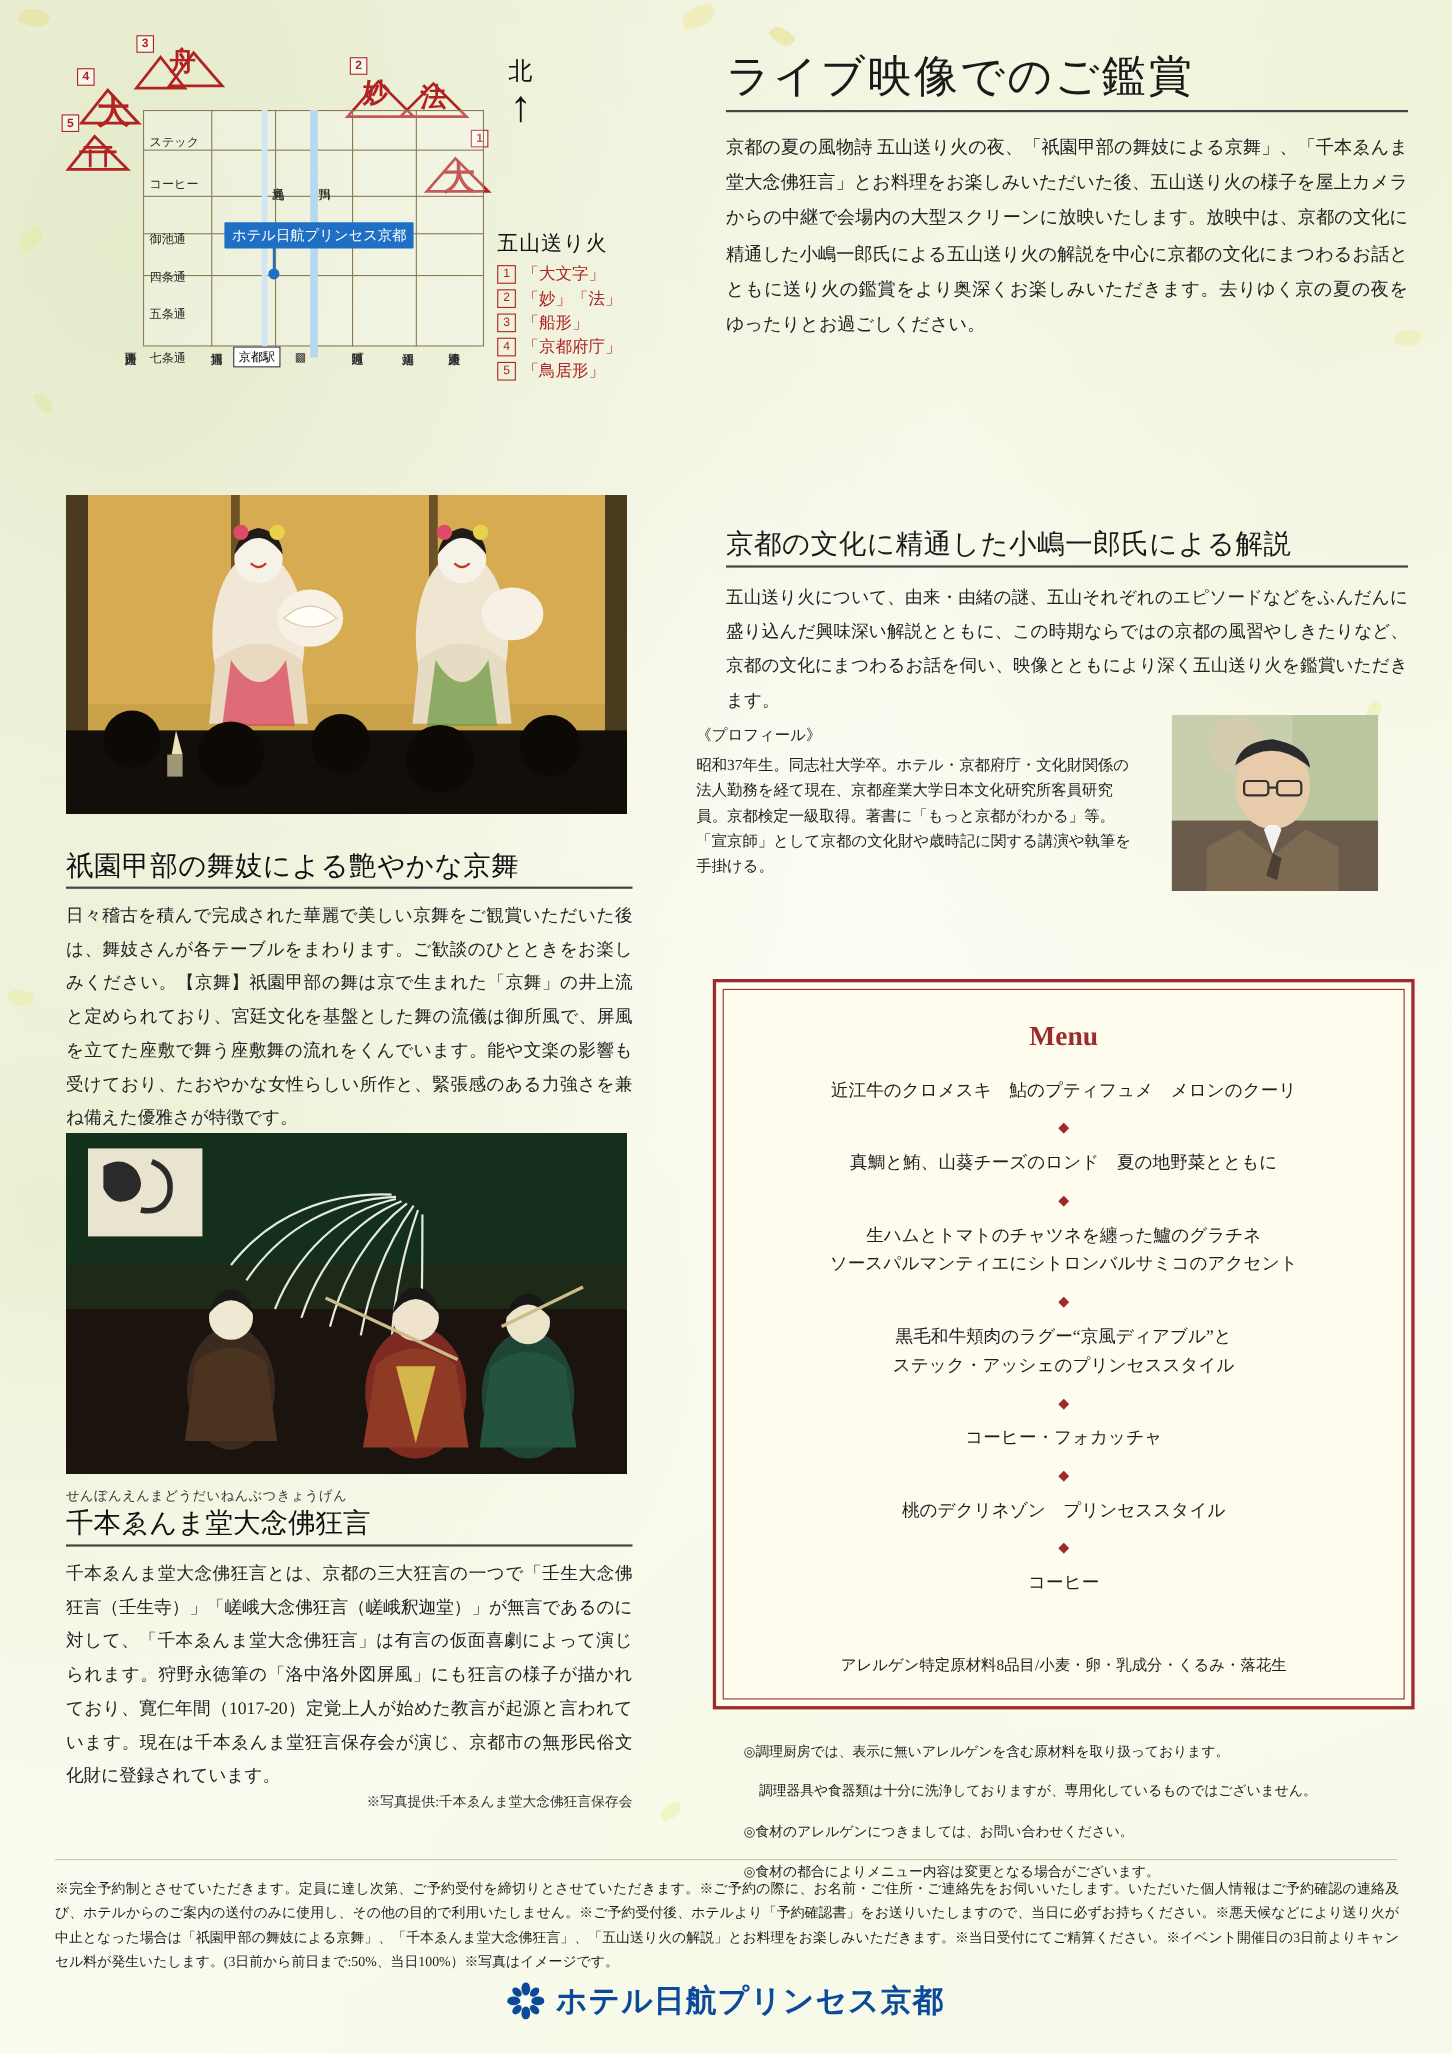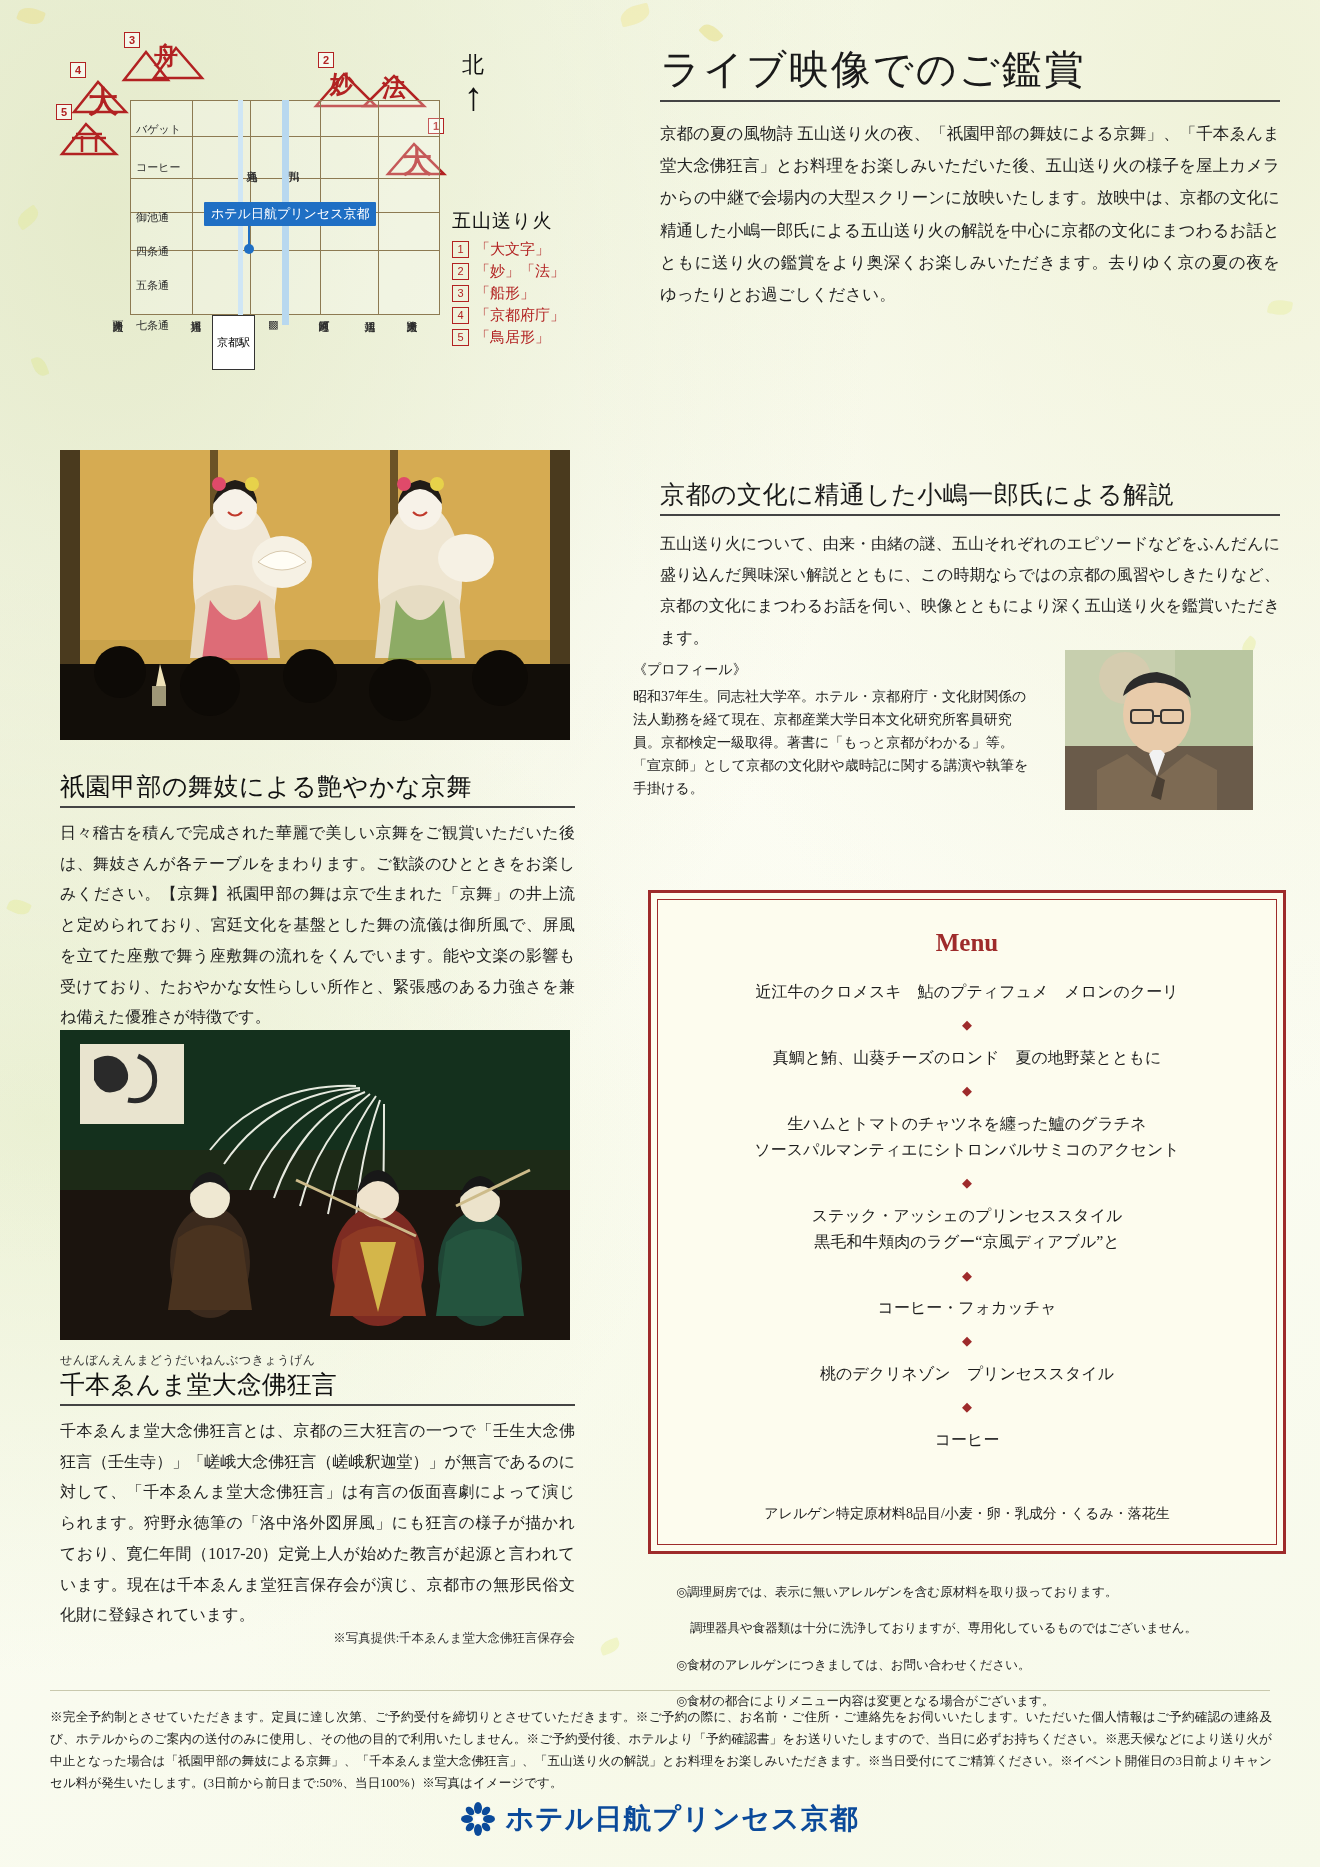--- a/index.html
+++ b/index.html
@@ -31,21 +31,21 @@
   .vline{position:absolute;top:0;bottom:0;width:1px;background:#8d7a52;}
   .hline{position:absolute;left:0;right:0;height:1px;background:#8d7a52;}
   .river{position:absolute;width:7px;background:#b8d8ef;top:0;bottom:-10px;}
   .river2{position:absolute;width:5px;background:#cfe6f5;top:0;bottom:-10px;}
   .streetlabel{position:absolute;font-size:11px;color:#2b2b2b;font-family:"Liberation Sans",sans-serif;white-space:nowrap;}
   .vstreet{writing-mode:vertical-rl;text-orientation:upright;letter-spacing:0px;}
   .hotel-tag{position:absolute;left:152px;top:180px;background:#1f6fc4;color:#fff;font-size:13px;
     padding:3px 7px;font-family:"Liberation Sans",sans-serif;white-space:nowrap;border-radius:1px;}
   .hotel-dot{position:absolute;left:192px;top:222px;width:10px;height:10px;border-radius:50%;background:#1f6fc4;}
   .hotel-line{position:absolute;left:196px;top:200px;width:2px;height:24px;background:#1f6fc4;}
-  .sta{position:absolute;left:160px;top:293px;border:1px solid #333;background:#fff;font-size:11px;padding:19px 4px;
+  .sta{position:absolute;left:160px;top:293px;border:1px solid #333;background:#fff;font-size:11px;padding:1px 4px;
     font-family:"Liberation Sans",sans-serif;}
   .sta-mark{position:absolute;left:216px;top:296px;font-size:11px;color:#333;}
 
   .fire{position:absolute;color:#b22222;font-weight:bold;}
   .fire .num{position:absolute;border:1px solid #b22222;color:#b22222;font-size:11px;
     width:14px;height:14px;line-height:14px;text-align:center;font-family:"Liberation Sans",sans-serif;background:rgba(255,255,255,.6);}
   .daimon{font-size:30px;font-family:"Liberation Serif",serif;}
   .mtn{position:absolute;}
   .legend{position:absolute;left:400px;top:186px;}
   .legend .ttl{font-size:19px;color:#111;letter-spacing:1px;margin-bottom:6px;}
@@ -177,21 +177,21 @@
       <div class="vline" style="left:190px;"></div>
       <div class="vline" style="left:248px;"></div>
       <div class="hline" style="top:36px;"></div>
       <div class="hline" style="top:78px;"></div>
       <div class="hline" style="top:112px;"></div>
       <div class="hline" style="top:150px;"></div>
       <div class="river" style="left:152px;"></div>
       <div class="river2" style="left:108px;"></div>
     </div>
 
-    <div class="streetlabel" style="left:84px;top:100px;">バゲット</div>
+    <div class="streetlabel" style="left:84px;top:100px;">ステック</div>
     <div class="streetlabel" style="left:84px;top:138px;">コーヒー</div>
     <div class="streetlabel" style="left:84px;top:188px;">御池通</div>
     <div class="streetlabel" style="left:84px;top:222px;">四条通</div>
     <div class="streetlabel" style="left:84px;top:256px;">五条通</div>
     <div class="streetlabel" style="left:84px;top:296px;">七条通</div>
 
     <div class="streetlabel vstreet" style="left:58px;top:290px;">西大路通</div>
     <div class="streetlabel vstreet" style="left:136px;top:290px;">堀川通</div>
     <div class="streetlabel vstreet" style="left:192px;top:140px;">烏丸通</div>
     <div class="streetlabel vstreet" style="left:264px;top:290px;">河原町通</div>
@@ -367,22 +367,22 @@
     <div class="menu-inner"></div>
     <div class="menu-title">Menu</div>
     <div class="menu-items">
       <p class="menu-line">近江牛のクロメスキ　鮎のプティフュメ　メロンのクーリ</p>
       <div class="diamond">◆</div>
       <p class="menu-line">真鯛と鮪、山葵チーズのロンド　夏の地野菜とともに</p>
       <div class="diamond">◆</div>
       <p class="menu-line">生ハムとトマトのチャツネを纏った鱸のグラチネ</p>
       <p class="menu-line">ソースパルマンティエにシトロンバルサミコのアクセント</p>
       <div class="diamond">◆</div>
+      <p class="menu-line">黒毛和牛頬肉のラグー“京風ディアブル”と</p>
       <p class="menu-line">ステック・アッシェのプリンセススタイル</p>
-      <p class="menu-line">黒毛和牛頬肉のラグー“京風ディアブル”と</p>
       <div class="diamond">◆</div>
       <p class="menu-line">コーヒー・フォカッチャ</p>
       <div class="diamond">◆</div>
       <p class="menu-line">桃のデクリネゾン　プリンセススタイル</p>
       <div class="diamond">◆</div>
       <p class="menu-line">コーヒー</p>
     </div>
     <div class="allergen">アレルゲン特定原材料8品目/小麦・卵・乳成分・くるみ・落花生</div>
   </div>
 

